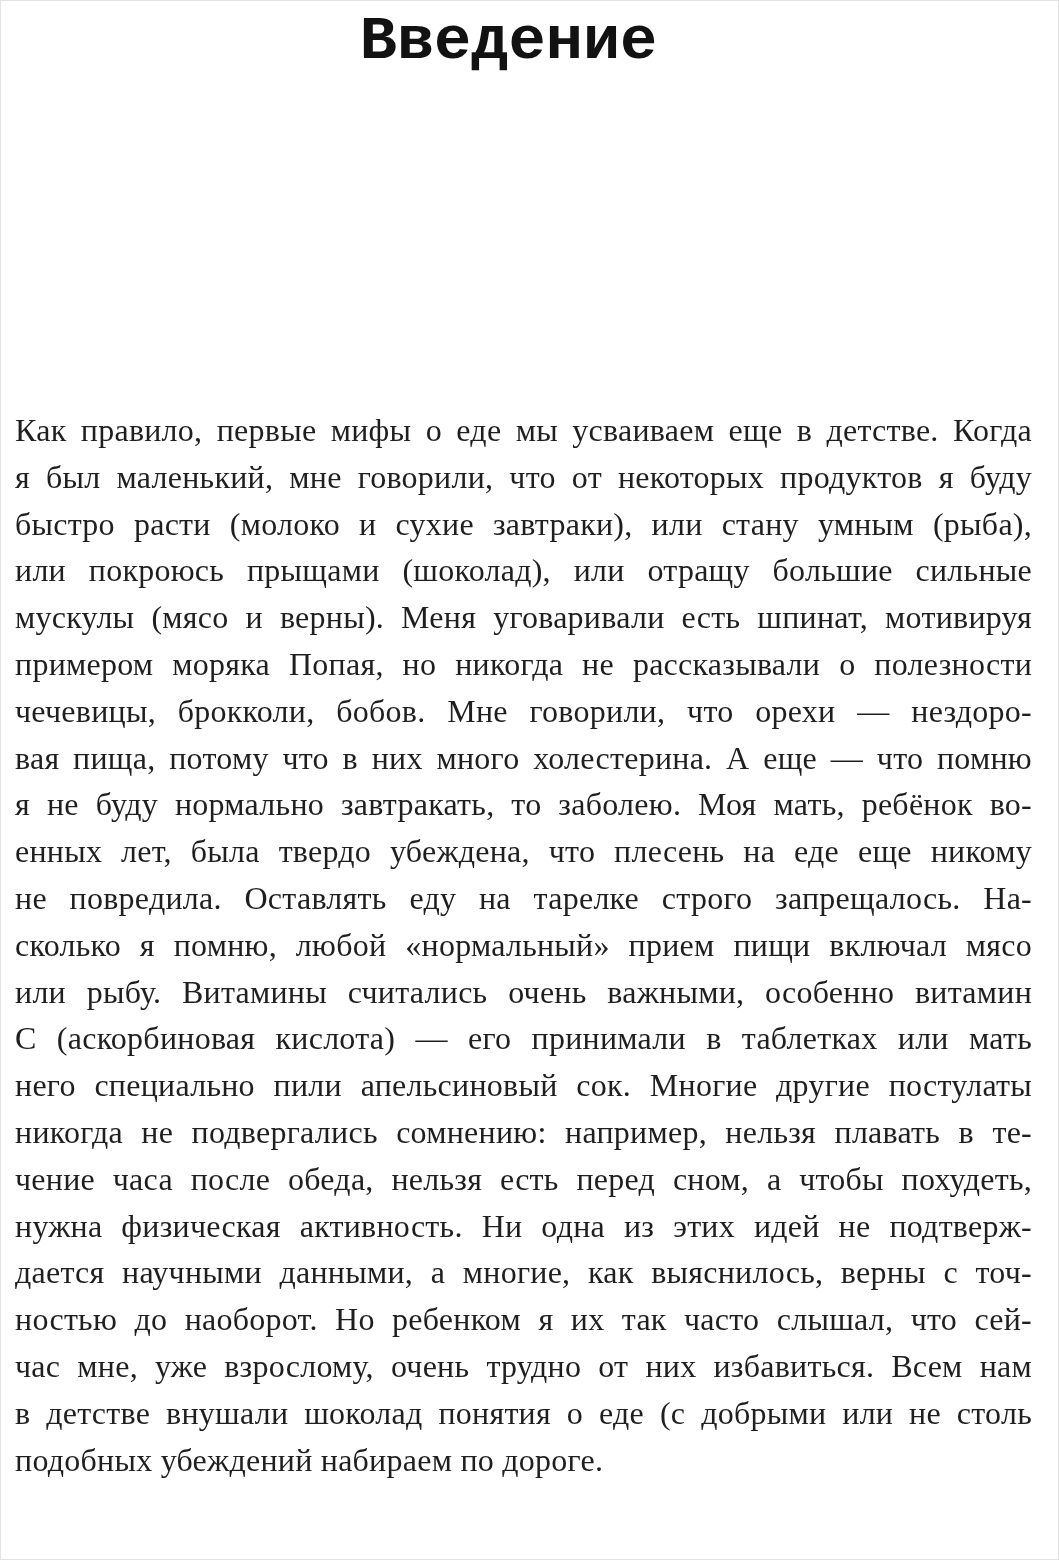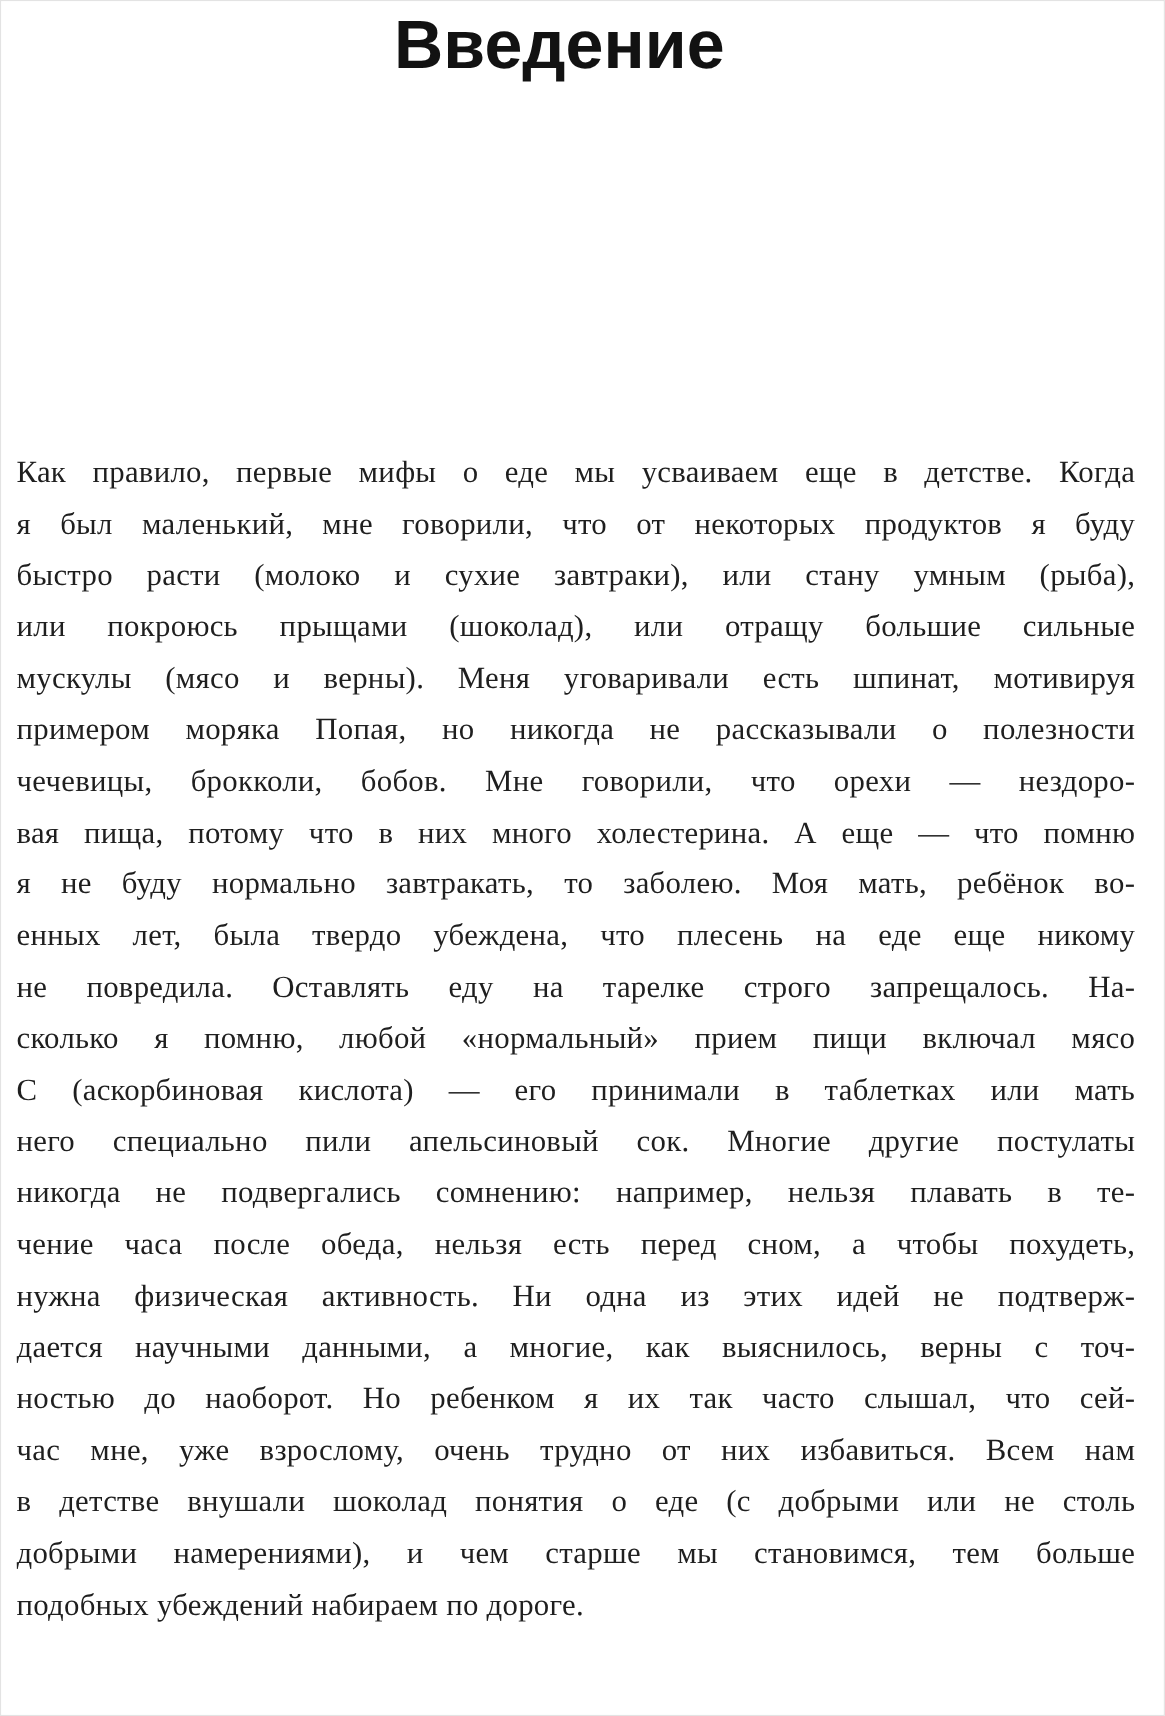--- a/index.html
+++ b/index.html
@@ -18,32 +18,32 @@
     font-family: "Liberation Serif", "DejaVu Serif", serif;
   }
   .title {
     position: absolute;
     top: 4px;
     left: 0;
     right: 0;
     margin: 0;
     padding-right: 42px;
     text-align: center;
-    font-family: Liberation Sans, sans-serif;
+    font-family: Liberation Mono, monospace;
     font-weight: bold;
     font-size: 62px;
     line-height: 74px;
     color: var(--title_color, #121212);
   }
   .body-text {
     position: absolute;
     top: 406px;
     left: 14px;
     right: 26px;
-    font-size: 28px;
+    font-size: 32px;
     line-height: 46.8px;
     letter-spacing: 0.25px;
     color: var(--text_color, #1f1f1f);
   }
   .line {
     height: 46.8px;
     overflow: hidden;
     text-align: justify;
     text-align-last: justify;
   }
@@ -63,25 +63,25 @@
       <div class="line">быстро расти (молоко и сухие завтраки), или стану умным (рыба),</div>
       <div class="line">или покроюсь прыщами (шоколад), или отращу большие сильные</div>
       <div class="line">мускулы (мясо и верны). Меня уговаривали есть шпинат, мотивируя</div>
       <div class="line">примером моряка Попая, но никогда не рассказывали о полезности</div>
       <div class="line">чечевицы, брокколи, бобов. Мне говорили, что орехи — нездоро-</div>
       <div class="line">вая пища, потому что в них много холестерина. А еще — что помню</div>
       <div class="line">я не буду нормально завтракать, то заболею. Моя мать, ребёнок во-</div>
       <div class="line">енных лет, была твердо убеждена, что плесень на еде еще никому</div>
       <div class="line">не повредила. Оставлять еду на тарелке строго запрещалось. На-</div>
       <div class="line">сколько я помню, любой «нормальный» прием пищи включал мясо</div>
+      <div class="line">или рыбу. Витамины считались очень важными, особенно витамин</div>
       <div class="line">C (аскорбиновая кислота) — его принимали в таблетках или мать</div>
       <div class="line">него специально пили апельсиновый сок. Многие другие постулаты</div>
       <div class="line">никогда не подвергались сомнению: например, нельзя плавать в те-</div>
       <div class="line">чение часа после обеда, нельзя есть перед сном, а чтобы похудеть,</div>
       <div class="line">нужна физическая активность. Ни одна из этих идей не подтверж-</div>
       <div class="line">дается научными данными, а многие, как выяснилось, верны с точ-</div>
       <div class="line">ностью до наоборот. Но ребенком я их так часто слышал, что сей-</div>
       <div class="line">час мне, уже взрослому, очень трудно от них избавиться. Всем нам</div>
       <div class="line">в детстве внушали шоколад понятия о еде (с добрыми или не столь</div>
-      <div class="line">добрыми намерениями), и чем старше мы становимся, тем больше</div>
       <div class="line">подобных убеждений набираем по дороге.</div>
     </div>
 </div>
 
 </body></html>

